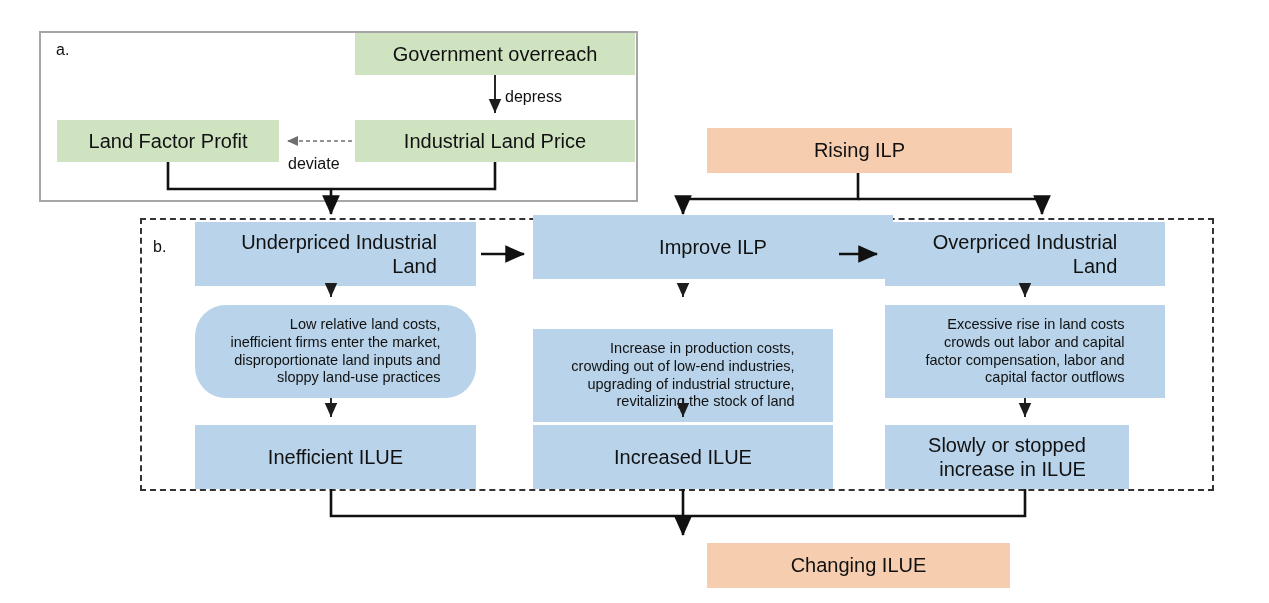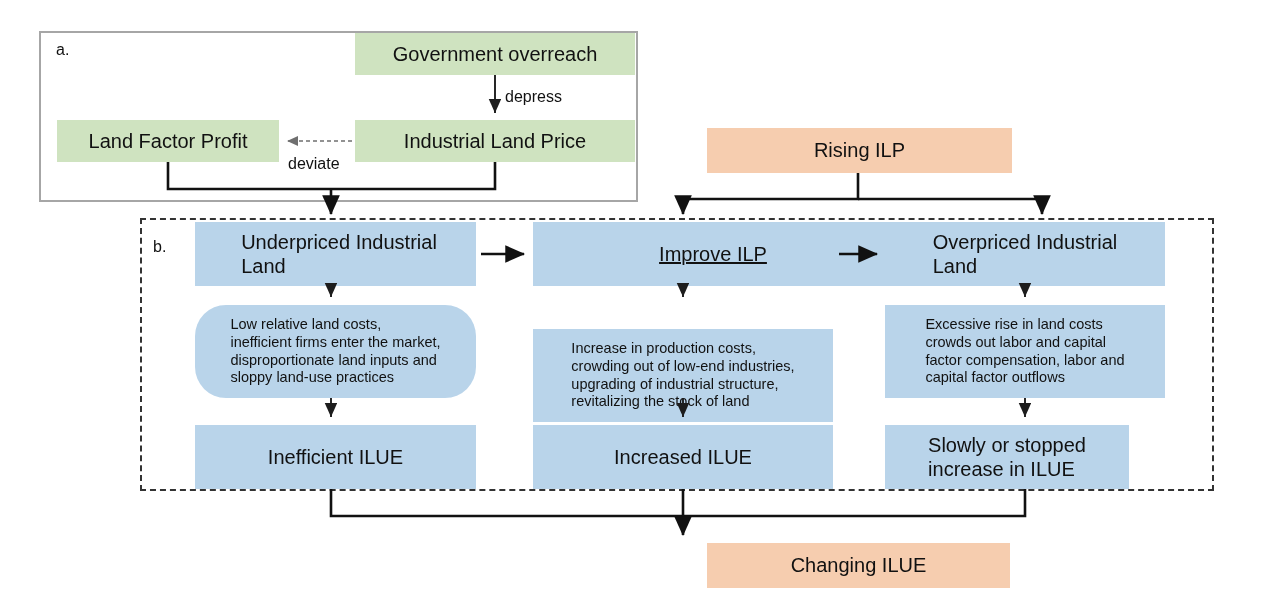--- a/index.html
+++ b/index.html
@@ -17,21 +17,21 @@
     height: 603px;
     background: #ffffff;
     overflow: hidden;
   }
   .node {
     position: absolute;
     box-sizing: border-box;
     display: flex;
     align-items: center;
     justify-content: center;
-    text-align: left;
+    text-align: right;
     line-height: 1.22;
     color: #111111;
     white-space: pre-line;
   }
   .green  { background: #cfe3c0; }
   .blue   { background: #b9d4ea; }
   .orange { background: #f6cdaf; }
 
   .title-node { font-size: 20px; }
   .detail-node { font-size: 14.5px; padding: 4px 8px; }
@@ -93,21 +93,21 @@
   <div class="panel-label" style="left:153px; top:238px;">b.</div>
 
   <div class="node blue title-node" style="left:195px; top:222px; width:281px; height:64px;padding-left:7px;">Underpriced Industrial
 Land</div>
   <div class="node blue detail-node" style="left:195px; top:305px; width:281px; height:93px;border-radius:31px;">Low relative land costs,
 inefficient firms enter the market,
 disproportionate land inputs and
 sloppy land-use practices</div>
   <div class="node blue big-node" style="left:195px; top:425px; width:281px; height:64px;">Inefficient ILUE</div>
 
-  <div class="node blue title-node" style="left:533px; top:222px; width:360px; height:64px;text-decoration:underline;">Improve ILP</div>
+  <div class="node blue title-node" style="left:533px; top:215px; width:360px; height:64px;">Improve ILP</div>
   <div class="node blue detail-node" style="left:533px; top:305px; width:300px; height:93px;margin-top:24px;">Increase in production costs,
 crowding out of low-end industries,
 upgrading of industrial structure,
 revitalizing the stock of land</div>
   <div class="node blue big-node" style="left:533px; top:425px; width:300px; height:64px;">Increased ILUE</div>
 
   <div class="node blue title-node" style="left:885px; top:222px; width:280px; height:64px;">Overpriced Industrial
 Land</div>
   <div class="node blue detail-node" style="left:885px; top:305px; width:280px; height:93px;">Excessive rise in land costs
 crowds out labor and capital

